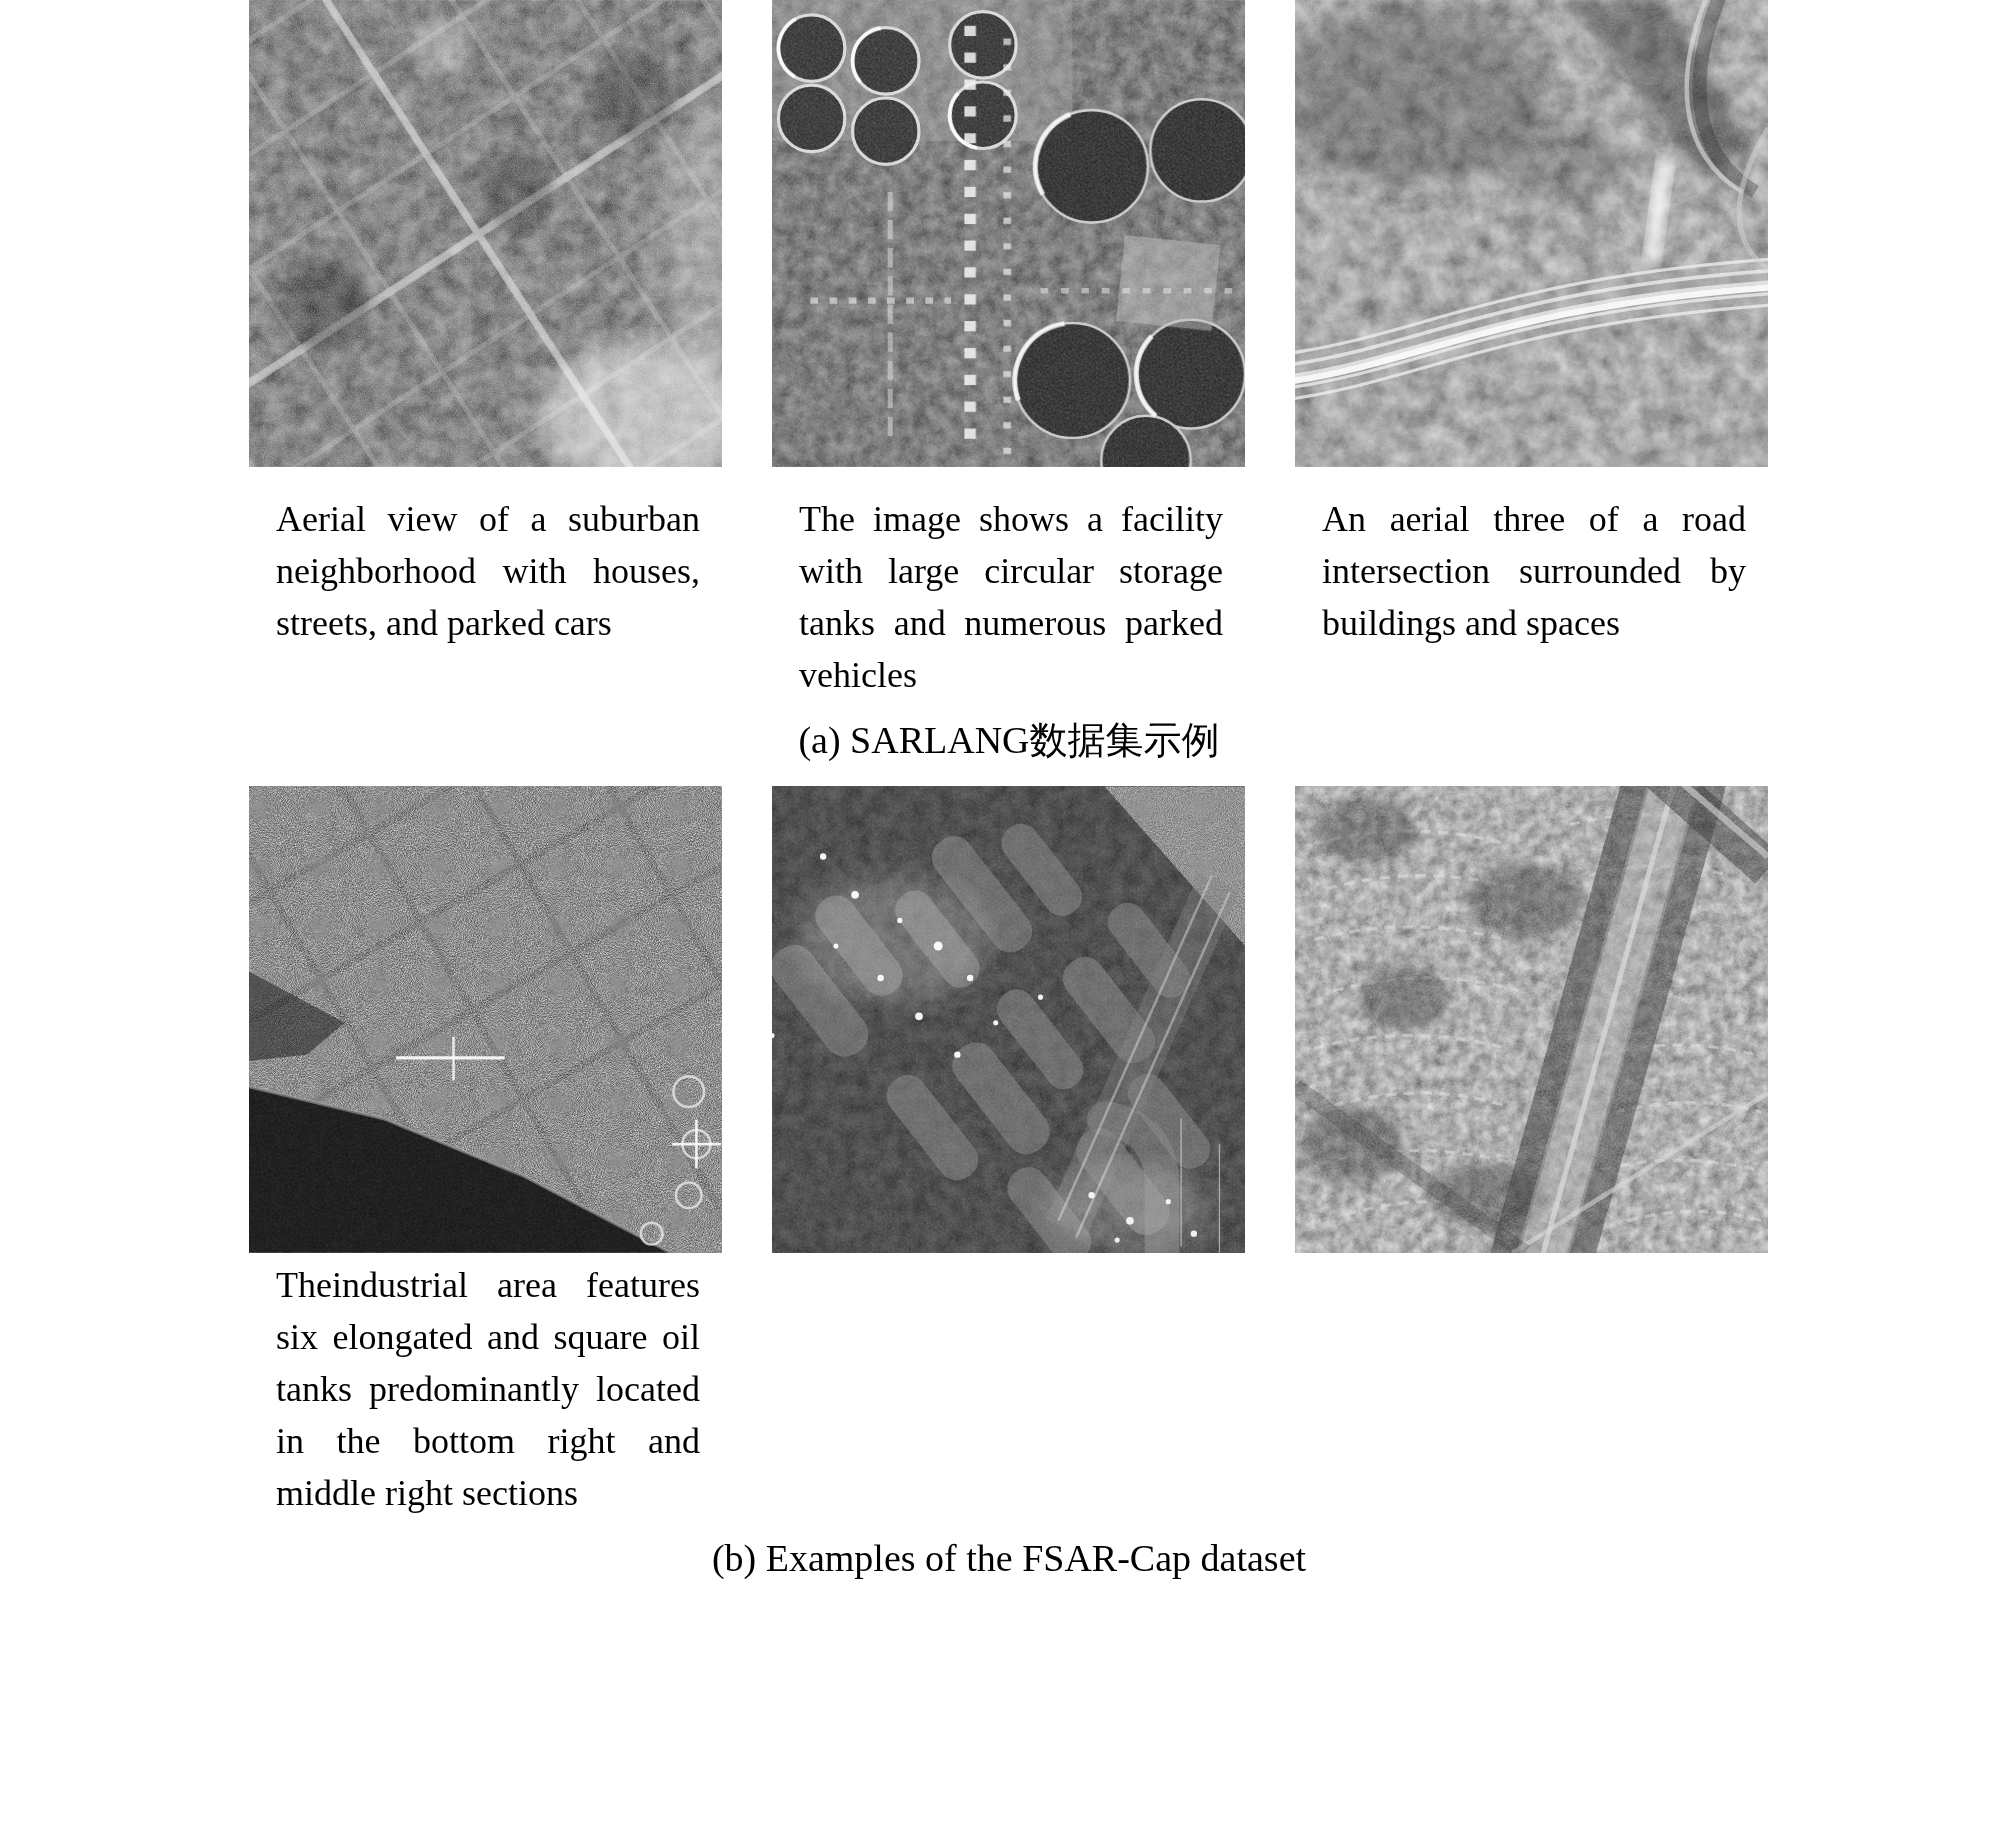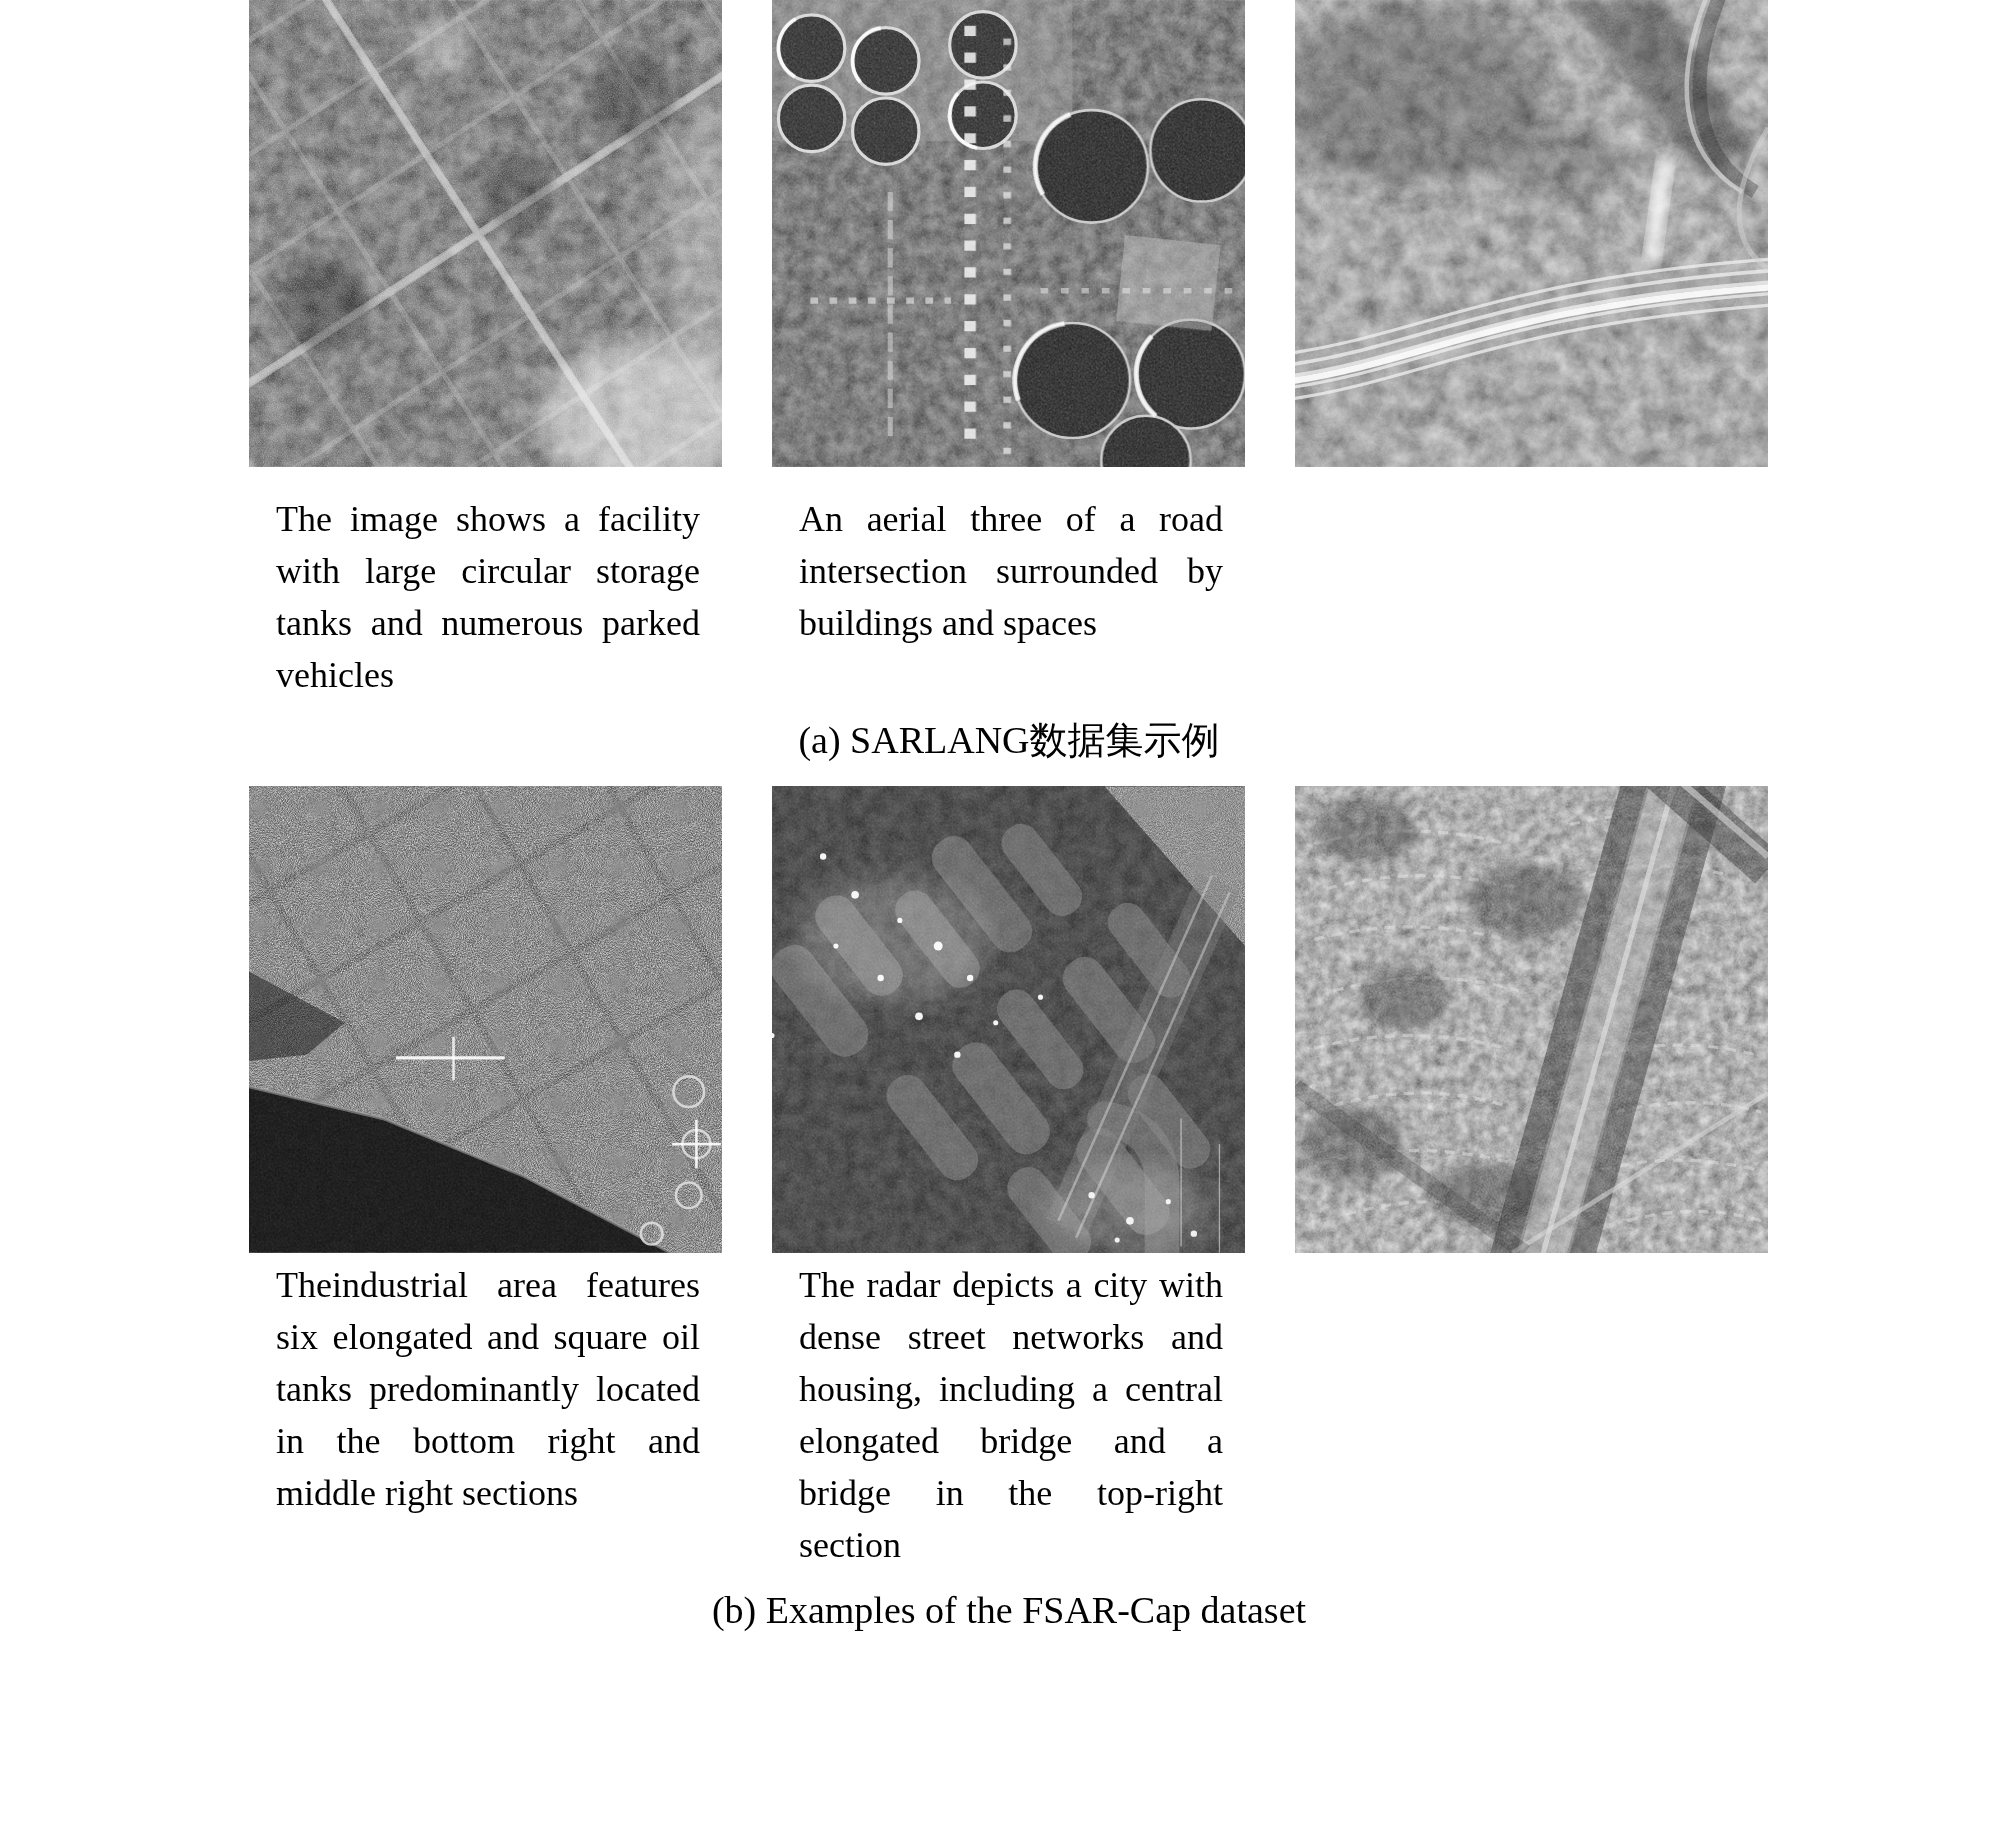--- a/index.html
+++ b/index.html
@@ -200,20 +200,21 @@
             </g>
             <path d="M-20 598 C 200 568, 320 478, 760 448" stroke="#fff" stroke-width="10" fill="none" opacity="0.9"></path>
             <path d="M670 -20 C 610 120, 620 240, 720 300" stroke="#000" stroke-width="22" fill="none" opacity="0.35"></path>
             <path d="M650 -20 C 590 120, 600 240, 700 300" stroke="#ddd" stroke-width="7" fill="none" opacity="0.6"></path>
             <path d="M740 200 C 680 300, 680 380, 740 420" stroke="#ccc" stroke-width="8" fill="none" opacity="0.5"></path>
             <rect x="555" y="250" width="26" height="160" fill="#fff" opacity="0.8" filter="url(#blur8)" transform="rotate(8 568 330)"></rect>
             <rect width="740" height="730" filter="url(#grainB)" style="mix-blend-mode:screen" opacity="0.4"></rect>
           </svg>
         </div>
 
+        <div class="panel-caption">Aerial view of a suburban neighborhood with houses, streets, and parked cars</div>
         <div class="panel-caption">The image shows a facility with large circular storage tanks and numerous parked vehicles</div>
         <div class="panel-caption">An aerial three of a road intersection surrounded by buildings and spaces</div>
       </div>
 
       <div class="subcaption">
         <div class="subcaption-line">(a) SARLANG数据集示例</div>
       </div>
     </section>
 
     <section class="dataset-section section-b">
@@ -334,21 +335,20 @@
             <path d="M600 -30 L380 760" stroke="#d0d0d0" stroke-width="8" opacity="0.7"></path>
             <path d="M560 -30 L740 130" stroke="#000" stroke-width="60" opacity="0.5"></path>
             <path d="M600 -10 L740 110" stroke="#b5b5b5" stroke-width="10" opacity="0.7"></path>
             <path d="M340 730 L740 480" stroke="#cfcfcf" stroke-width="7" opacity="0.55"></path>
             <path d="M0 470 L360 730" stroke="#000" stroke-width="26" opacity="0.3"></path>
             <rect width="740" height="730" filter="url(#grainB)" style="mix-blend-mode:screen" opacity="0.6"></rect>
           </svg>
         </div>
 
         <div class="panel-caption">Theindustrial area features six elongated and square oil tanks predominantly located in the bottom right and middle right sections</div>
-        <div class="panel-caption">The radar depicts a city with dense street networks and housing, including a central elongated bridge and a bridge in the top-right section</div>
       </div>
 
       <div class="subcaption">
         <div class="subcaption-line">(b) Examples of the FSAR-Cap dataset</div>
       </div>
     </section>
 
   </div>
 </div>
 

